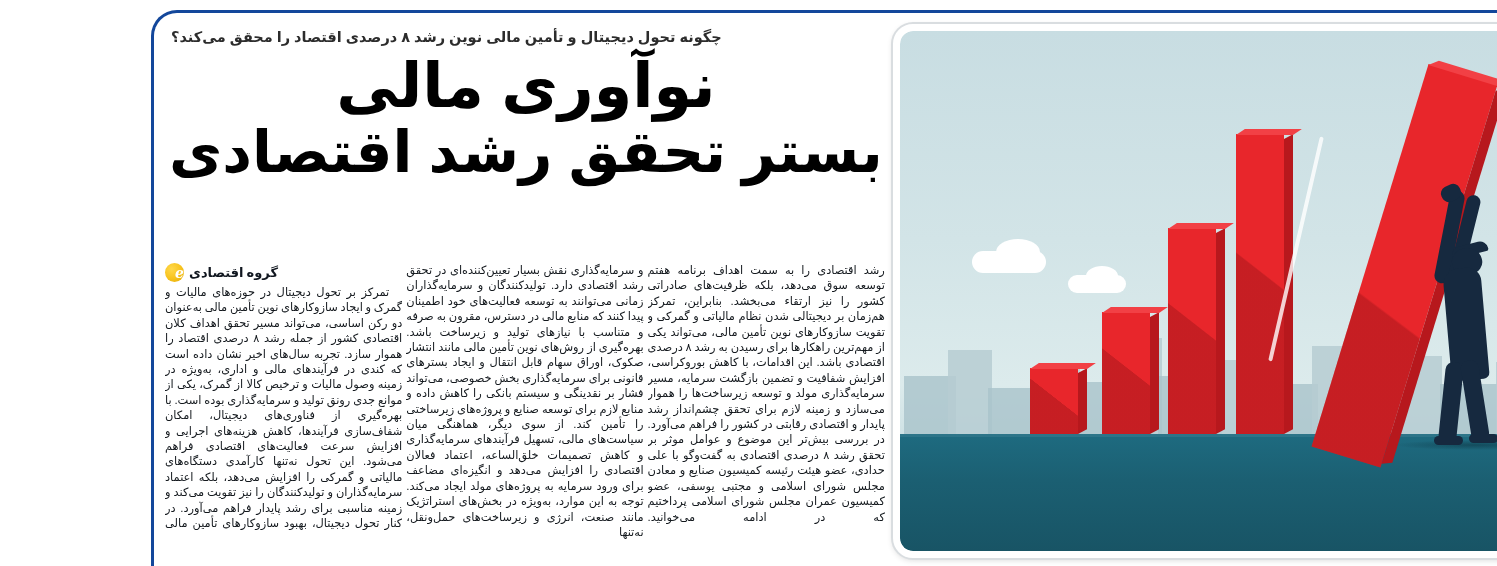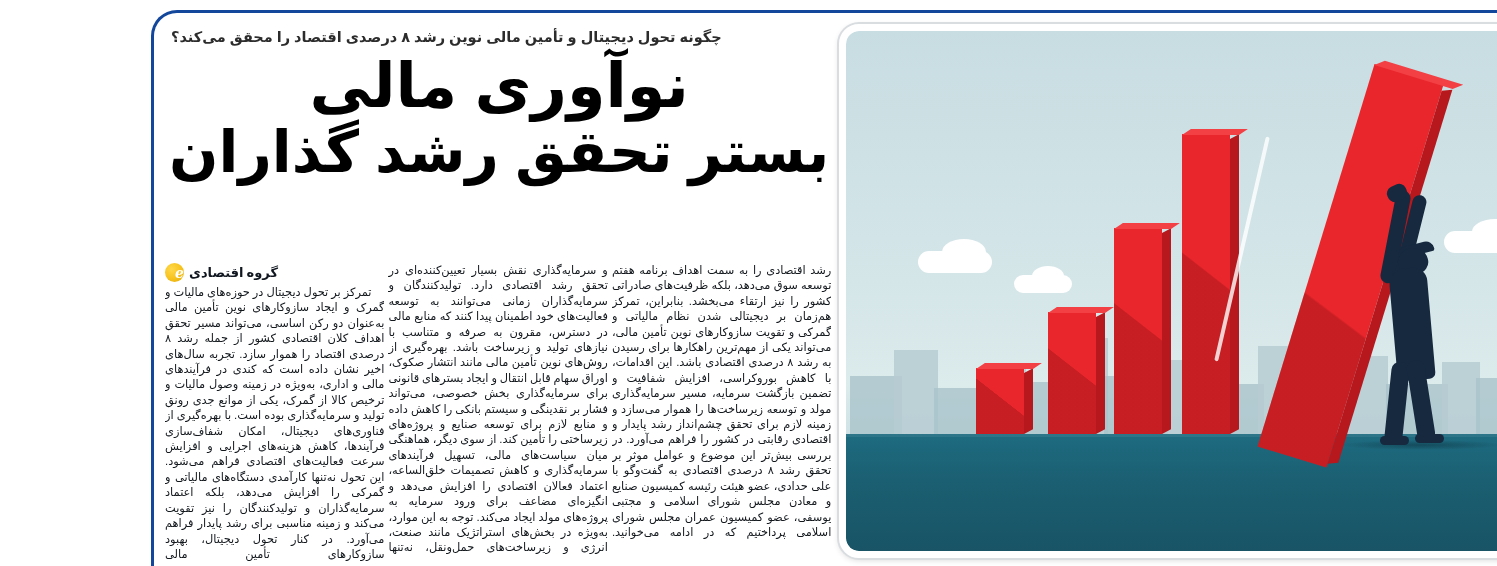--- a/index.html
+++ b/index.html
@@ -298,21 +298,21 @@
   <div class="frame-border"></div>
 
   <div class="page-inner">
 
     <div class="content">
 
       <div class="kicker">چگونه تحول دیجیتال و تأمین مالی نوین رشد ۸ درصدی اقتصاد را محقق می‌کند؟</div>
 
       <div class="headline">
         <span class="hl hl1">نوآوری مالی</span>
-        <span class="hl hl2">بستر تحقق رشد گذاران</span>
+        <span class="hl hl2">بستر تحقق رشد اقتصادی</span>
       </div>
 
       <div class="columns">
 
         <div class="col">
           <div class="byline">
             <span class="byline-logo"></span>
             <span class="byline-text">گروه اقتصادی</span>
           </div>
           <p>تمرکز بر تحول دیجیتال در حوزه‌های مالیات و گمرک و ایجاد سازوکارهای نوین تأمین مالی به‌عنوان دو رکن اساسی، می‌تواند مسیر تحقق اهداف کلان اقتصادی کشور از جمله رشد ۸ درصدی اقتصاد را هموار سازد. تجربه سال‌های اخیر نشان داده است که کندی در فرآیندهای مالی و اداری، به‌ویژه در زمینه وصول مالیات و ترخیص کالا از گمرک، یکی از موانع جدی رونق تولید و سرمایه‌گذاری بوده است. با بهره‌گیری از فناوری‌های دیجیتال، امکان شفاف‌سازی فرآیندها، کاهش هزینه‌های اجرایی و افزایش سرعت فعالیت‌های اقتصادی فراهم می‌شود. این تحول نه‌تنها کارآمدی دستگاه‌های مالیاتی و گمرکی را افزایش می‌دهد، بلکه اعتماد سرمایه‌گذاران و تولیدکنندگان را نیز تقویت می‌کند و زمینه مناسبی برای رشد پایدار فراهم می‌آورد. در کنار تحول دیجیتال، بهبود سازوکارهای تأمین مالی</p>

